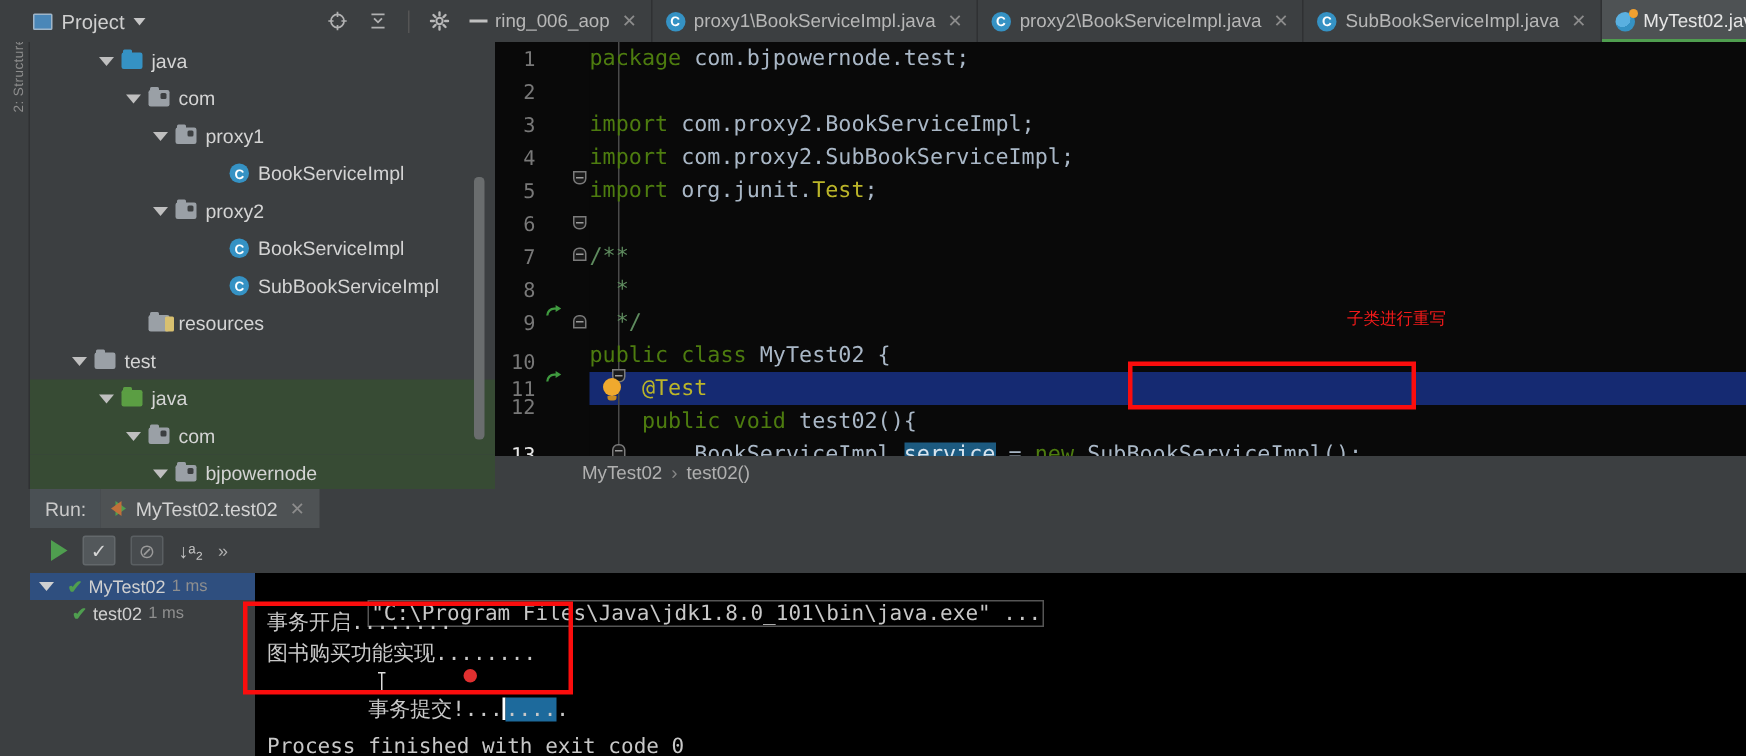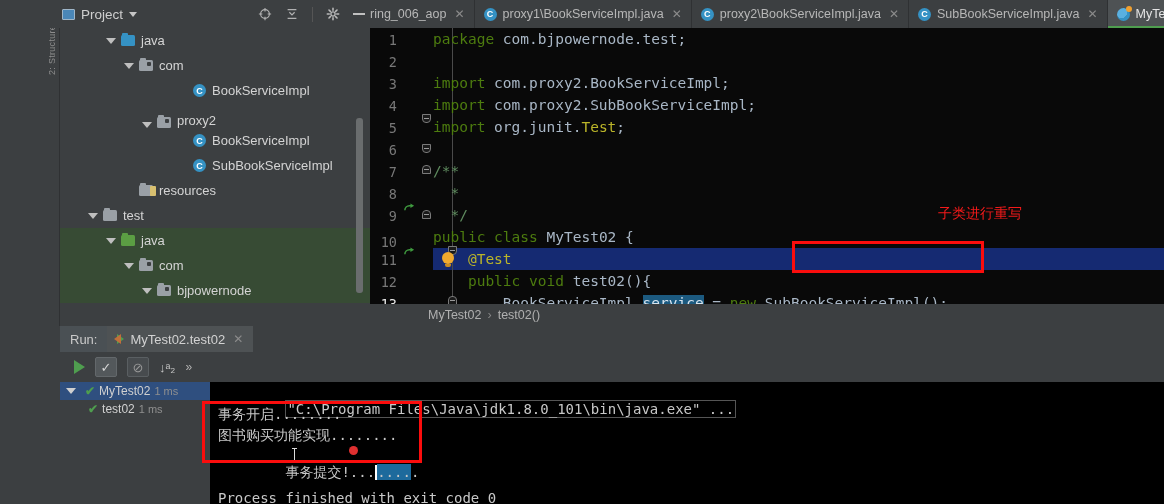--- a/index.html
+++ b/index.html
@@ -2,21 +2,21 @@
 <html><head>
 <meta charset="utf-8">
 <style>
   * { box-sizing: border-box; margin:0; padding:0; }
   html,body { width:1164px; height:504px; overflow:hidden; }
   body {
     font-family: "Liberation Sans", sans-serif;
     background:#3c3f41; color:#bbbbbb; font-size:13px;
     position:relative;
   }
-  .app { position:absolute; inset:0;margin-left:40px; }
+  .app { position:absolute; inset:0; }
 
   
   .topbar { position:absolute; left:0; top:0; width:1164px; height:28px; background:#3c3f41; }
   .tool-left { position:absolute; left:0; top:0; width:330px; height:28px; background:#3c3f41;
                display:flex; align-items:center; }
   .proj-btn { display:flex; align-items:center; gap:6px; margin-left:22px; }
   .proj-label { color:#cfcfcf; font-size:13.5px; }
   .proj-ico { width:13px; height:11px; border:1.6px solid #9fb6c9; background:#4a87b8; border-radius:1px;}
   .caret { width:0;height:0;border-left:4px solid transparent;border-right:4px solid transparent;border-top:5px solid #c6c6c6;}
   .tool-icons { position:absolute; right:5px; top:0; height:28px; display:flex; align-items:center; gap:13px;}
@@ -73,21 +73,21 @@
   .guideline { position:absolute; left:48px; top:0; width:1px; background:#4a4a4a; }
   .fold-ico { position:absolute; width:9px;height:9px; border:1px solid #7a7a7a; background:#1a1a1a; }
   .fold-ico:after{content:"";position:absolute;left:1px;top:3px;width:5px;height:1px;background:#9a9a9a;}
   .fold-ico.dn { border-radius:0 0 4px 4px; }
   .fold-ico.up { border-radius:4px 4px 0 0; }
   .runmark { position:absolute; width:13px;height:13px; }
   .bulb { position:absolute; width:12px; height:12px; border-radius:50%; background:#f0a92e; }
   .bulb:after{content:"";position:absolute;left:3px;bottom:-3px;width:6px;height:3px;background:#c98b20;border-radius:0 0 2px 2px;}
 
   .redbox { position:absolute; border:3px solid #fb0d0d; }
-  .redtext { position:absolute; color:#f41a1a; font-size:14px; font-family:"DejaVu Sans", sans-serif; }
+  .redtext { position:absolute; color:#f41a1a; font-size:11px; font-family:"DejaVu Sans", sans-serif; }
 
   
   .crumb { position:absolute; left:330px; top:304px; width:834px; height:22px; background:#3c3f41;
            display:flex; align-items:center; padding-left:58px; font-size:12.5px; color:#b0b0b0; gap:6px;}
   .crumb .sep{color:#888;}
 
   
   .runpanel { position:absolute; left:0; top:326px; width:1148px; height:178px; background:#3c3f41;}
   .runtabs { position:absolute; left:20px; top:0; width:1144px; height:26px; background:#3c3f41; display:flex; align-items:center; }
   .run-lbl { color:#c9c9c9; font-size:13px; padding:0 10px; height:26px; display:flex;align-items:center; background:#4a5054;}
@@ -184,26 +184,31 @@
       <div class="row" style="padding-left: 46px;">
         <span class="arrow"></span>
         <span class="fold"></span>
         <span>java</span>
       </div>
       <div class="row" style="padding-left: 64px;">
         <span class="arrow"></span>
         <span class="fold pkg"></span>
         <span>com</span>
       </div>
+      <div class="row" style="padding-left: 82px;">
+        <span class="arrow"></span>
+        <span class="fold pkg"></span>
+        <span>proxy1</span>
+      </div>
       <div class="row" style="padding-left: 118px;">
         <span style="width: 15px; flex: 0 0 auto;"></span>
         <span class="cico" style="margin-right: 6px;">C</span>
         <span>BookServiceImpl</span>
       </div>
-      <div class="row" style="padding-left: 82px; align-items: flex-end;">
+      <div class="row" style="padding-left: 82px;">
         <span class="arrow"></span>
         <span class="fold pkg"></span>
         <span>proxy2</span>
       </div>
       <div class="row" style="padding-left: 118px;">
         <span style="width: 15px; flex: 0 0 auto;"></span>
         <span class="cico" style="margin-right: 6px;">C</span>
         <span>BookServiceImpl</span>
       </div>
       <div class="row" style="padding-left: 118px;">
@@ -246,21 +251,21 @@
         <div class="lnum" style="top: 26px;">2</div>
         <div class="lnum" style="top: 48px;">3</div>
         <div class="lnum" style="top: 70px;">4</div>
         <div class="lnum" style="top: 92px;">5</div>
         <div class="lnum" style="top: 114px;">6</div>
         <div class="lnum" style="top: 136px;">7</div>
         <div class="lnum" style="top: 158px;">8</div>
         <div class="lnum" style="top: 180px;">9</div>
         <div class="lnum" style="top: 206px;">10</div>
         <div class="lnum" style="top: 224px;">11</div>
-        <div class="lnum" style="top: 246px;">12</div>
+        <div class="lnum" style="top: 236px;">12</div>
         <div class="lnum" style="top: 268px; color: rgb(232, 232, 232);">13</div>
       </div>
     <div class="guideline" style="left:82px; top:0; height:278px;"></div>
 
     <div class="fold-ico dn" style="left:52px; top:86px;"></div>
     <div class="fold-ico up" style="left:52px; top:137px;"></div>
     <div class="fold-ico dn" style="left:52px; top:116px;"></div>
     <div class="fold-ico up" style="left:52px; top:182px;"></div>
     <div class="fold-ico dn" style="left:78px; top:218px;"></div>
     <div class="fold-ico up" style="left:78px; top:268px;"></div>

